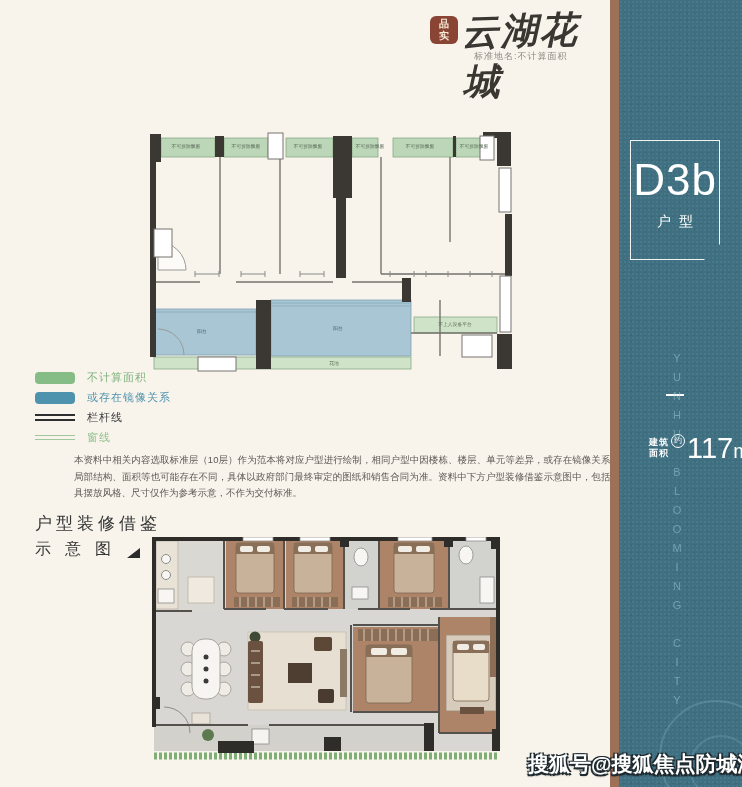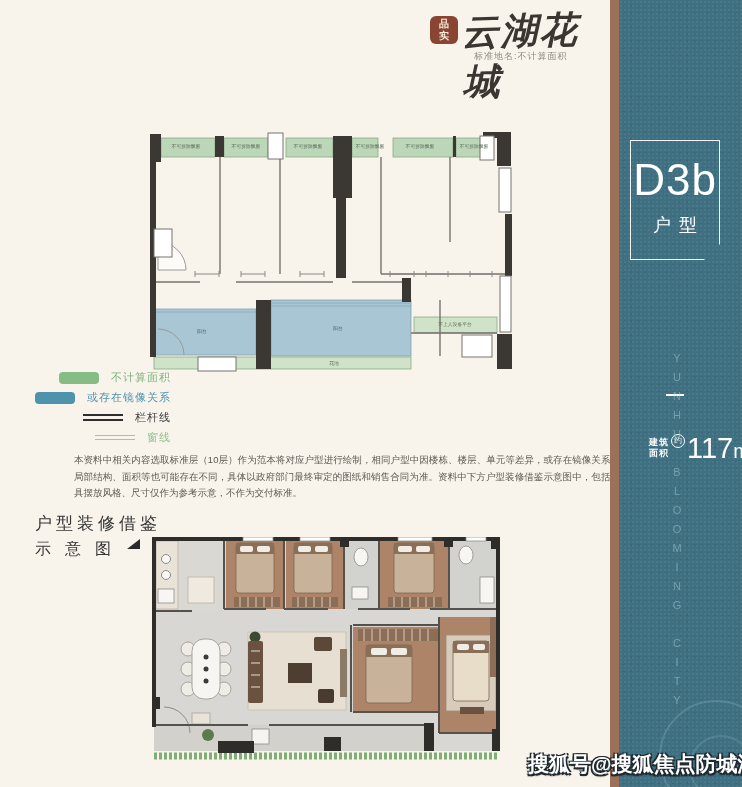--- a/index.html
+++ b/index.html
@@ -21,21 +21,21 @@
   .brown-strip{position:absolute;left:610px;top:0;width:9px;height:787px;background:#9d7158;}
   .sidebar{position:absolute;left:619px;top:0;width:123px;height:787px;background-color:#3f7082;
         background-image:radial-gradient(rgba(255,255,255,0.06) 1px,transparent 1px),
                          radial-gradient(rgba(0,0,0,0.08) 1px,transparent 1px);
         background-size:4px 4px,7px 7px;background-position:0 0,2px 3px;}
   .unit-box{position:absolute;left:11px;top:140px;width:88px;height:118px;
         border:1.5px solid rgba(255,255,255,0.92);
         clip-path:polygon(0 0,100% 0,100% calc(100% - 16px),calc(100% - 16px) 100%,0 100%);
         text-align:center;color:#fff;}
   .unit-code{font-size:44px;font-weight:500;margin-top:14px;letter-spacing:1px;}
-  .unit-type{font-size:18px;letter-spacing:8px;margin-top:8px;margin-left:8px;}
+  .unit-type{font-size:14px;letter-spacing:8px;margin-top:8px;margin-left:8px;}
   .spec-line{position:absolute;left:0;top:368px;width:112px;text-align:center;color:#fff;
         font-size:16px;letter-spacing:3px;font-weight:500;}
   .spec-underline{position:absolute;left:47px;top:394px;width:18px;height:2px;background:#fff;}
   .area-row{position:absolute;left:10px;top:428px;width:110px;color:#fff;display:flex;align-items:center;margin-left:20px;}
   .area-prefix{font-size:9px;line-height:11px;font-weight:bold;letter-spacing:1px;}
   .approx-circle{width:12px;height:12px;border:1px solid #fff;border-radius:50%;
         font-size:8px;line-height:12px;text-align:center;margin:0 2px 14px 2px;flex:none;}
   .area-value{font-size:29px;font-weight:500;line-height:40px;}
   .area-unit{font-size:20px;}
   .area-sup{font-size:11px;vertical-align:10px;}
@@ -48,40 +48,40 @@
         border:2px solid rgba(190,228,232,0.15);border-radius:50%;}
 
   
   .schematic-wrap{position:absolute;left:140px;top:124px;width:385px;height:252px;}
   .tiny{position:absolute;font-size:6px;color:#5e6e5c;transform:scale(0.8);white-space:nowrap;
         transform-origin:center;}
   .tiny-blue{color:#4e5f68;}
 
   
   .legend{position:absolute;left:35px;top:371px;display:flex;flex-direction:column;gap:7px;}
-  .legend-row{display:flex;align-items:center;height:13px;justify-content:flex-end;}
+  .legend-row{display:flex;align-items:center;height:13px;}
   .legend-label{font-size:11px;margin-left:12px;letter-spacing:1px;}
   .sw{width:40px;flex:none;}
   .sw-green{height:12px;background:#86bd86;border-radius:4px;}
   .sw-blue{height:12px;background:#4e93ad;border-radius:4px;}
   .sw-rail{height:7px;border-top:2px solid #2e2e2e;border-bottom:2px solid #2e2e2e;box-sizing:border-box;}
   .sw-window{height:5px;border-top:1px solid #9fc79b;border-bottom:1px solid #9fc79b;box-sizing:border-box;}
   .lg-green{color:#7fb37d;}
   .lg-blue{color:#4e93ad;}
   .lg-dark{color:#3b3b3b;font-weight:normal;}
   .lg-win{color:#94c292;}
 
   
   .disclaimer{position:absolute;left:63px;top:441px;width:546px;font-size:9.5px;line-height:1.75;
         color:#5d5852;text-align:justify;margin:11px;}
 
   
   .section-title{position:absolute;left:35px;top:494px;color:#353535;}
   .st-line1{font-size:17px;letter-spacing:4px;font-weight:500;margin-top:18px;}
-  .st-line2{font-size:16px;letter-spacing:14px;font-weight:500;margin-top:4px;display:flex;}
+  .st-line2{font-size:16px;letter-spacing:14px;font-weight:500;margin-top:4px;display:flex;align-items:flex-end;}
   .st-tri{display:inline-block;width:0;height:0;border-left:13px solid transparent;
         border-bottom:10px solid #2b2b2b;margin-left:2px;margin-bottom:2px;}
 
   
   .furnished-wrap{position:absolute;left:148px;top:537px;width:372px;height:228px;}
 
   
   .watermark{position:absolute;left:528px;top:750px;font-size:21px;font-weight:bold;color:#fff;
         text-shadow:-1.5px -1.5px 0 #1f2a30,1.5px -1.5px 0 #1f2a30,-1.5px 1.5px 0 #1f2a30,
         1.5px 1.5px 0 #1f2a30,0 2px 2px rgba(0,0,0,0.5);letter-spacing:0px;white-space:nowrap;}

